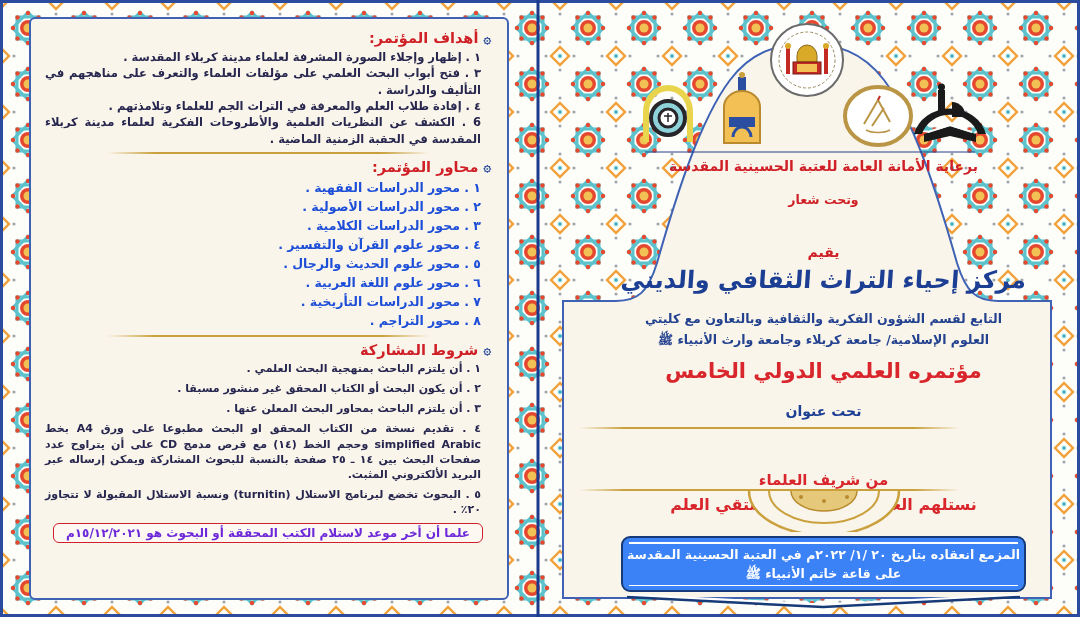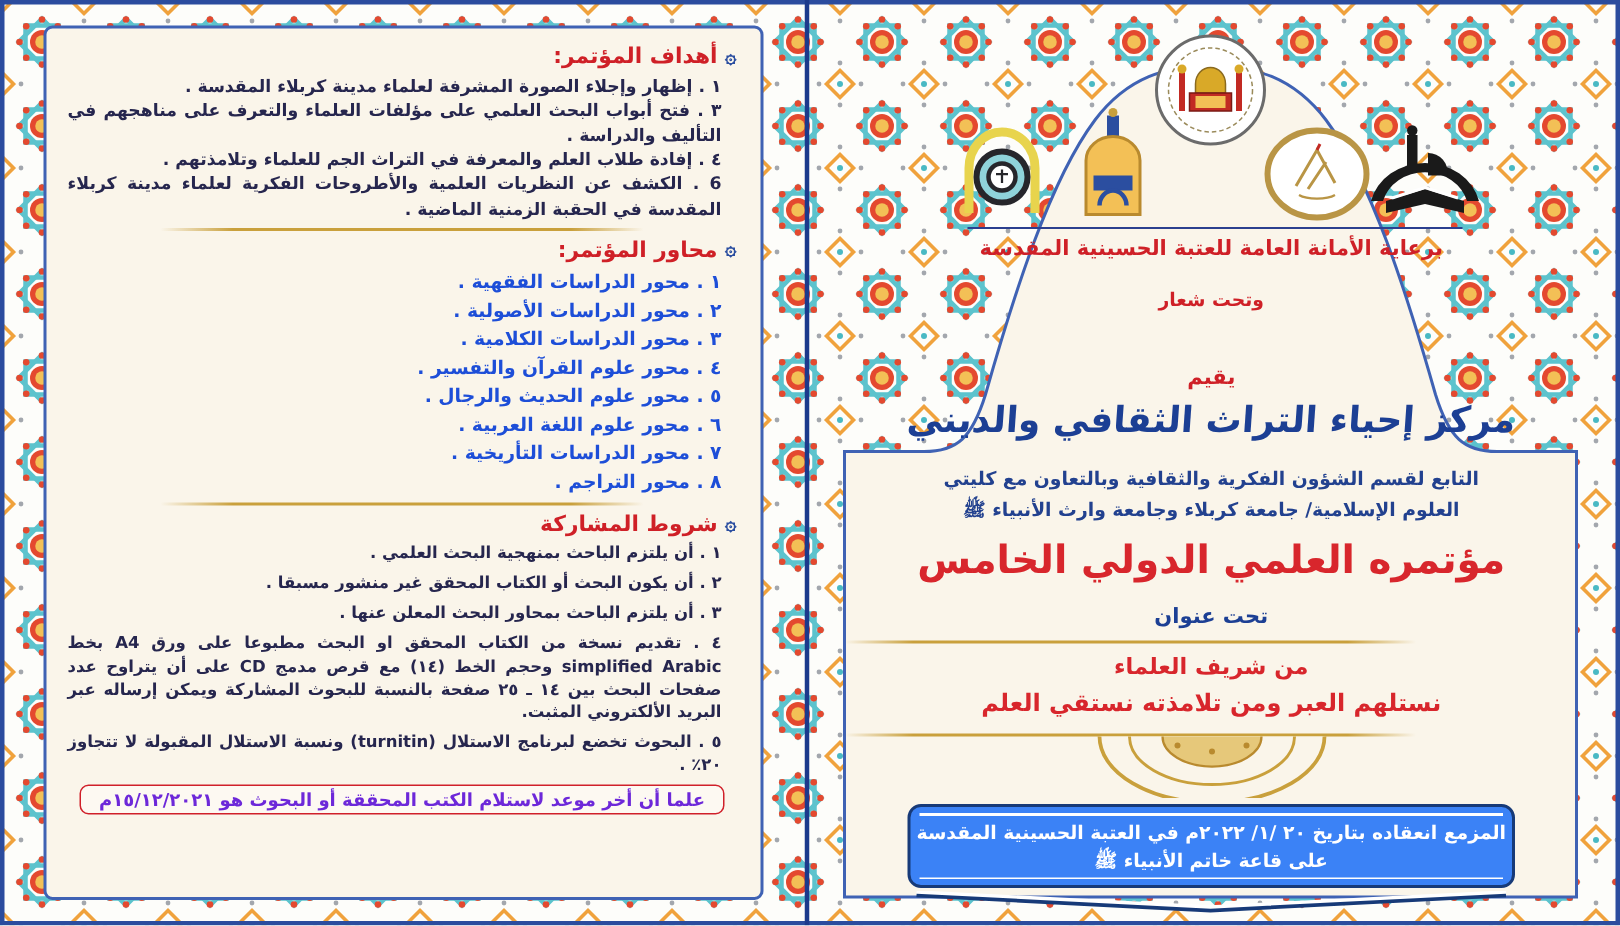--- a/index.html
+++ b/index.html
@@ -25,33 +25,33 @@
   .gold-divider{height:2px;background:linear-gradient(90deg,transparent,#c9a03c 15%,#c9a03c 85%,transparent);
     width:72%;margin:5px auto;}
   .deadline-box{
     display:block;width:max-content;max-width:95%;margin:3px auto 0 auto;
     border:1.6px solid #d0202a;border-radius:6px;padding:2px 12px;
     color:#6d28d9;font-weight:bold;font-size:12px;text-align:center;background:#fdf9f2;
   }
 
   
   .right-panel{
-    position:absolute;left:563px;top:18px;width:489px;height:582px;
+    position:absolute;left:579px;top:18px;width:489px;height:582px;
     z-index:2;direction:rtl;overflow:visible;
   }
   .rp-abs{position:absolute;left:0;width:100%;text-align:center;}
   .sponsor{color:#cf2027;font-weight:bold;font-size:14px;}
   .slogan-intro{color:#cf2027;font-weight:bold;font-size:12.5px;}
   .slogan{color:#1c3f94;font-weight:bold;font-size:13.5px;}
   .organizer{color:#cf2027;font-weight:bold;font-size:14px;}
   .center-name{color:#1c3f94;font-weight:bold;font-size:24px;transform:skewX(-4deg);}
   .affil{color:#22418f;font-weight:bold;font-size:12.5px;}
-  .conf-title{color:#d8262c;font-weight:bold;font-size:26px;}
+  .conf-title{color:#d8262c;font-weight:bold;font-size:21px;}
   .under-heading{color:#1c3f94;font-weight:bold;font-size:14px;}
-  .theme{color:#d8262c;font-weight:bold;}
+  .theme{color:#d8262c;font-weight:bold;margin-top:36px;}
   .gline{height:2px;background:linear-gradient(90deg,transparent,#c9a03c 12%,#c9a03c 88%,transparent);
     width:78%;margin:0 auto;}
   .banner{
     position:absolute;left:42px;top:518px;width:405px;height:56px;
     background:#3b82f6;border:2px solid #173a78;border-radius:9px;
     box-sizing:border-box;display:flex;flex-direction:column;justify-content:center;
     color:#ffffff;font-weight:bold;font-size:12.5px;text-align:center;line-height:1.55;
   }
   .banner-inner-line{position:absolute;left:6px;right:6px;height:1.5px;background:#ffffff;}
   .banner-chevron{position:absolute;left:42px;top:576px;}

